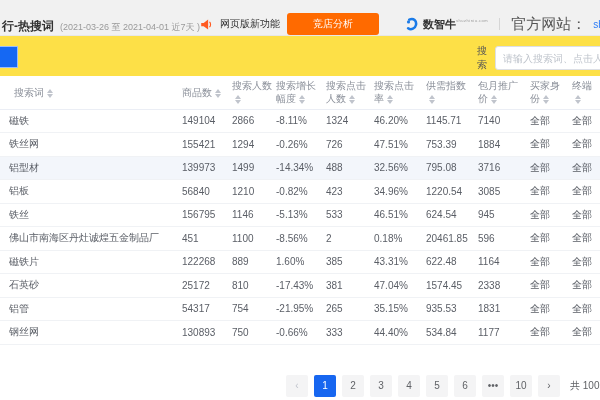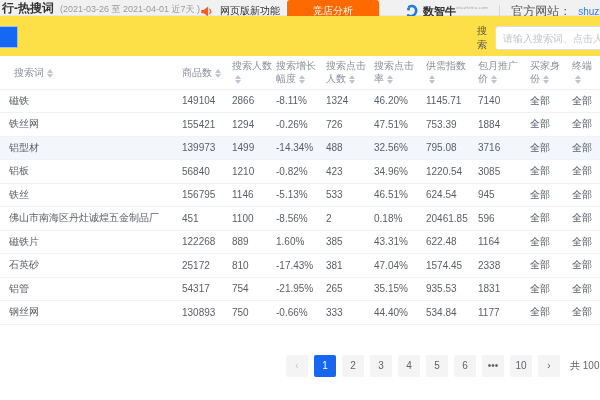--- a/index.html
+++ b/index.html
@@ -1,34 +1,34 @@
 <!DOCTYPE html>
 <html><head>
 <meta charset="utf-8">
 <style>
   * { margin:0; padding:0; box-sizing:border-box; }
   html,body { width:600px; height:400px; overflow:hidden; background:#fff;
     font-family:"Liberation Sans","DejaVu Sans",sans-serif; }
 
   
-  .topbar { height:16px; background:#f1f1f1; border-bottom:1px solid #e7e7e7;
-    display:flex; align-items:flex-start; justify-content:space-between; padding:0 8px 0 2px; }
+  .topbar { height:36px; background:#f1f1f1; border-bottom:1px solid #e7e7e7;
+    display:flex; align-items:flex-end; justify-content:space-between; padding:0 8px 0 2px; }
   .tb-left { display:flex; align-items:baseline; gap:6px; white-space:nowrap; }
   .page-title { font-size:12px; font-weight:bold; color:#333; }
   .date-range { font-size:9px; color:#9a9a9a; }
   .tb-right { display:flex; align-items:center; gap:7px; white-space:nowrap; }
   .announce-text { font-size:10px; color:#333; }
   .analyze-btn { background:#ff6a00; color:#fff; font-size:10px; border:none;
     border-radius:3px; padding:4px 26px; cursor:pointer; }
   .brand { display:flex; align-items:center; gap:4px; margin-left:18px; }
   .brand-txt { display:flex; flex-direction:row; line-height:1; }
   .brand-name { font-size:11px; font-weight:bold; color:#333; }
   .brand-sub { font-size:4px; color:#999; letter-spacing:.5px; }
   .v-divider { width:1px; height:12px; background:#d6d6d6; margin:0 4px; }
-  .site-label { font-size:12px; color:#555; }
+  .site-label { font-size:15px; color:#555; }
   .site-link { font-size:10px; color:#2b7cf7; }
 
   
   .toolbar { position:relative; height:40px; background:#fde047; }
   .partial-btn { position:absolute; left:0; top:10px; width:18px; height:22px;
     background:#1568f3; border:1px solid #9bbdf9; border-left:none; cursor:pointer; }
   .search-wrap { position:absolute; top:8px; left:477px; display:flex; align-items:center; gap:8px; }
   .search-label { font-size:10px; color:#555; }
   .search-input { width:132px; height:24px; border:1px solid #dcdfe6; border-radius:3px;
     font-size:10px; padding:0 7px; color:#333; outline:none; }

